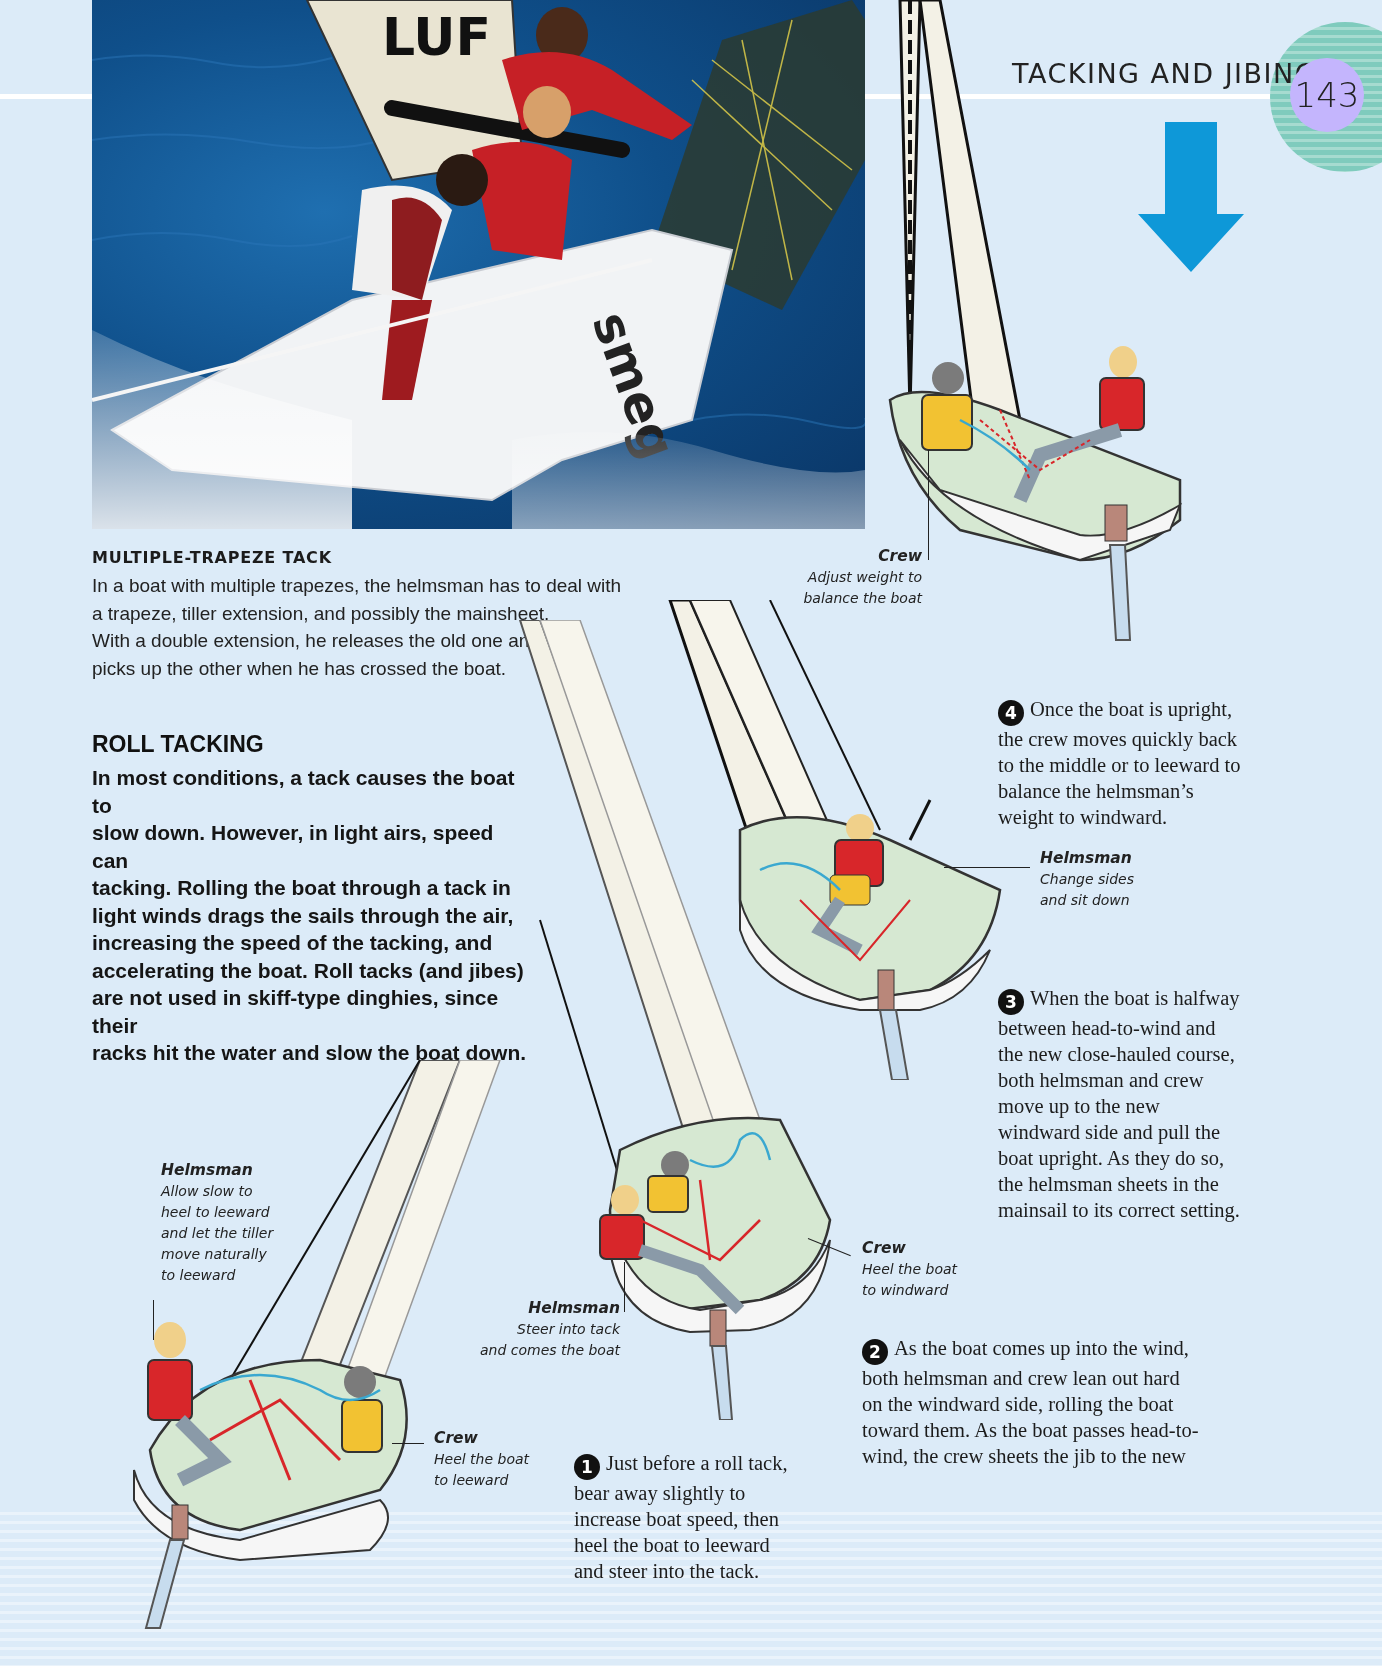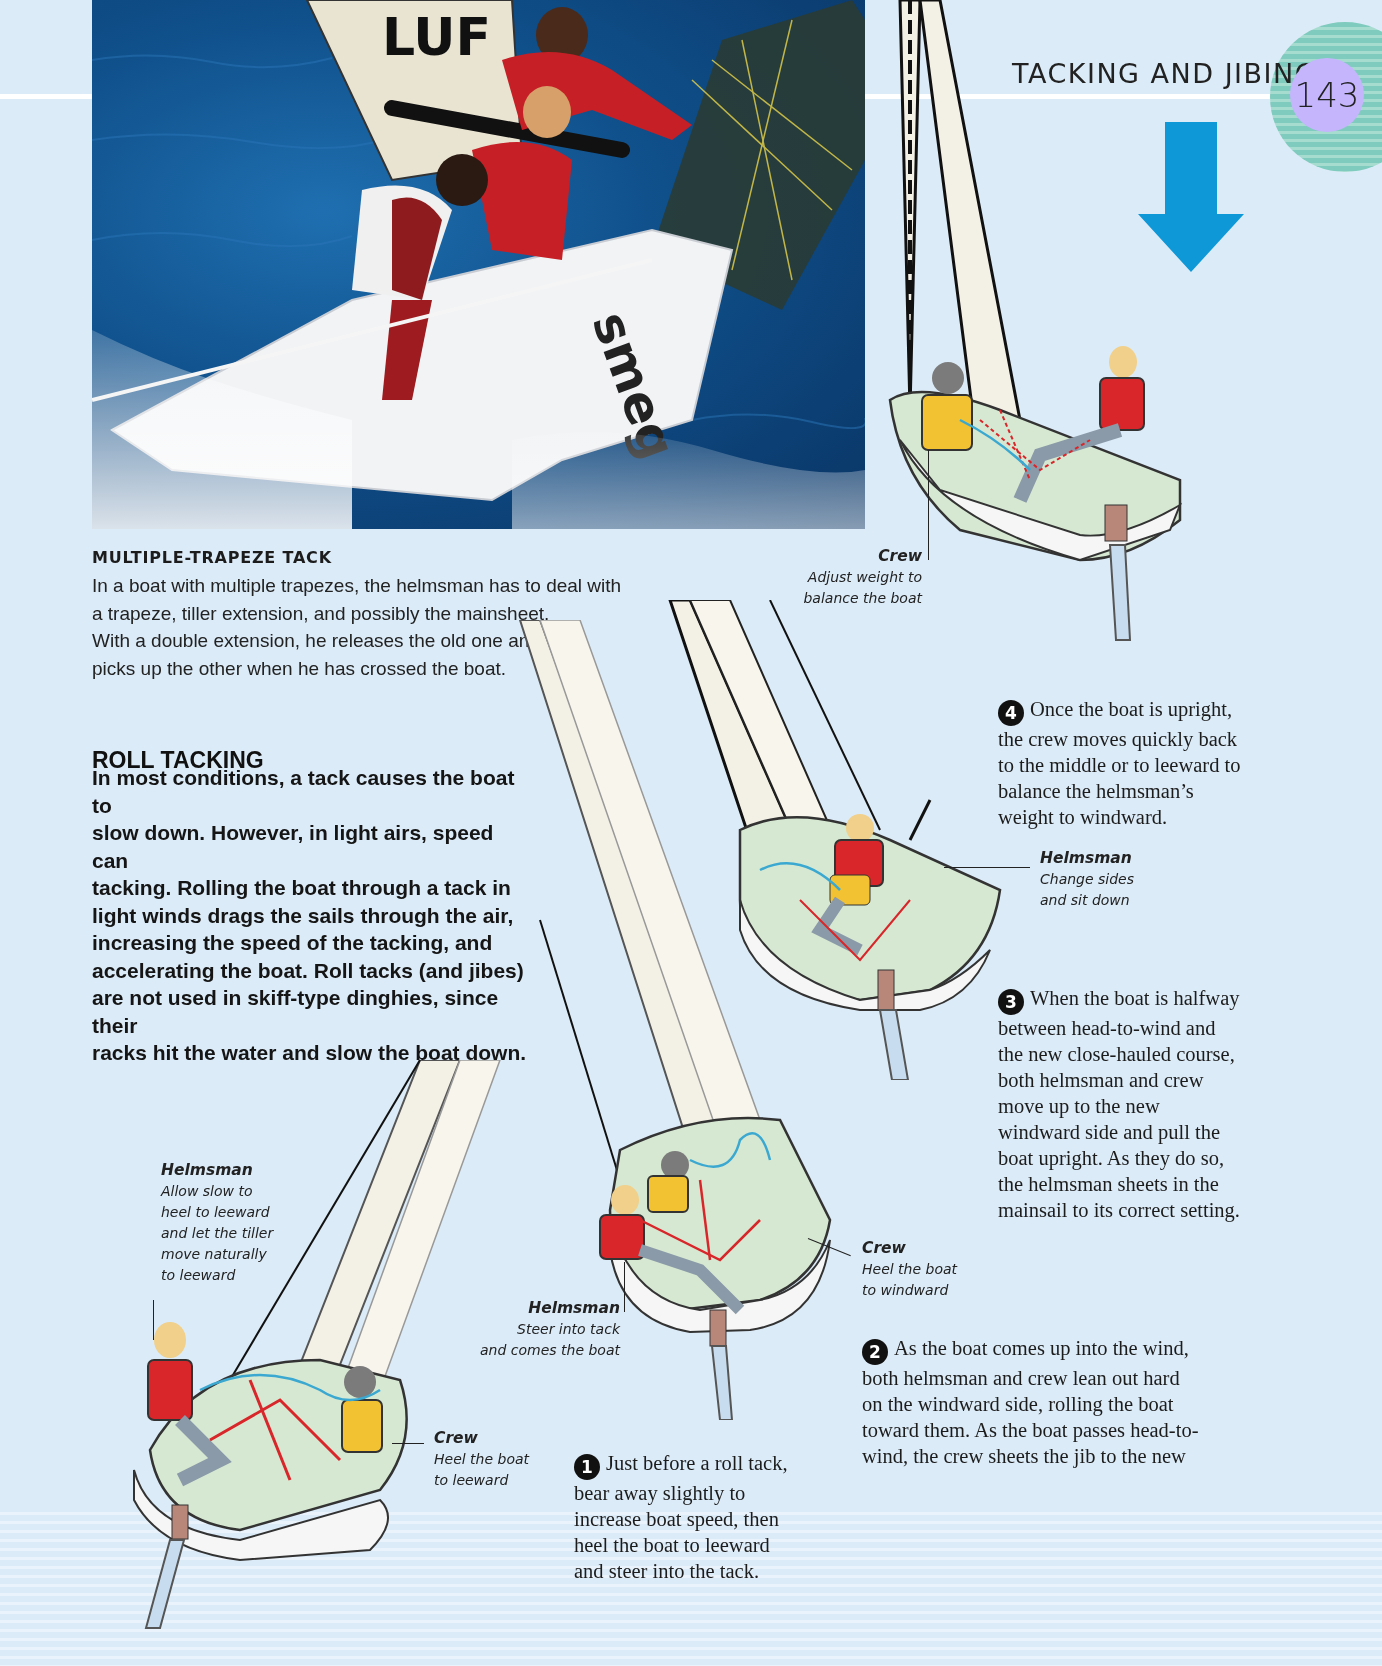--- a/index.html
+++ b/index.html
@@ -39,21 +39,21 @@
   .caption-title {
     position: absolute; top: 548px; left: 92px;
     font-family: "DejaVu Sans", sans-serif; font-weight: bold; font-size: 16px; letter-spacing: 0.8px; text-align: right;
   }
   .caption-body {
     position: absolute; top: 572px; left: 92px; width: 560px;
     font-family: "Liberation Sans", sans-serif; font-size: 19px; line-height: 27.5px; color: #222;
   }
   .section-title {
     position: absolute; top: 731px; left: 92px;
-    font-family: "Liberation Sans", sans-serif; font-weight: bold; font-size: 23px; color: #111; margin-top: 16px;
+    font-family: "Liberation Sans", sans-serif; font-weight: bold; font-size: 23px; color: #111;
   }
   .section-body {
     position: absolute; top: 764px; left: 92px; width: 440px;
     font-family: "Liberation Sans", sans-serif; font-weight: bold; font-size: 21px; line-height: 27.5px; color: #151515;
   }
   .step {
     position: absolute;
     font-family: "Liberation Serif", serif; font-size: 20.5px; line-height: 26px; color: #1c1c1c;
   }
   .step-num {

